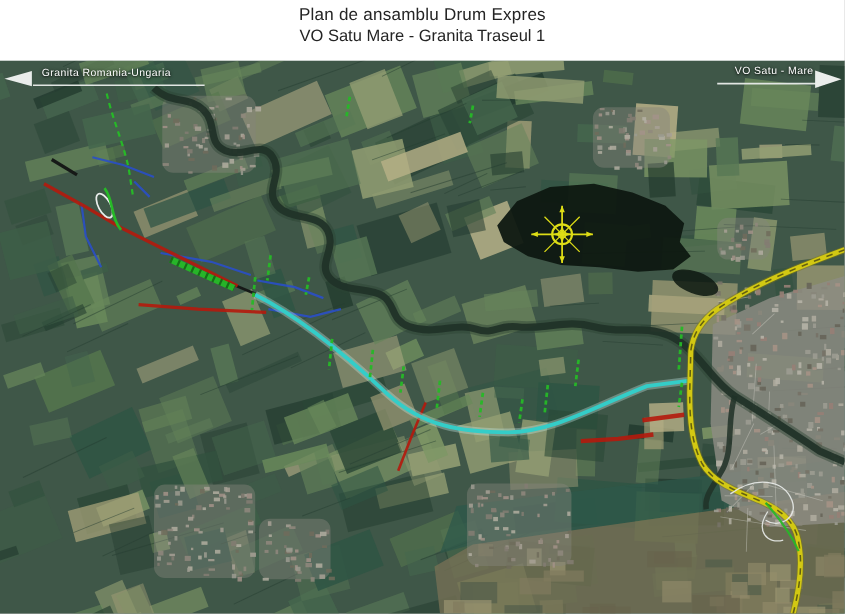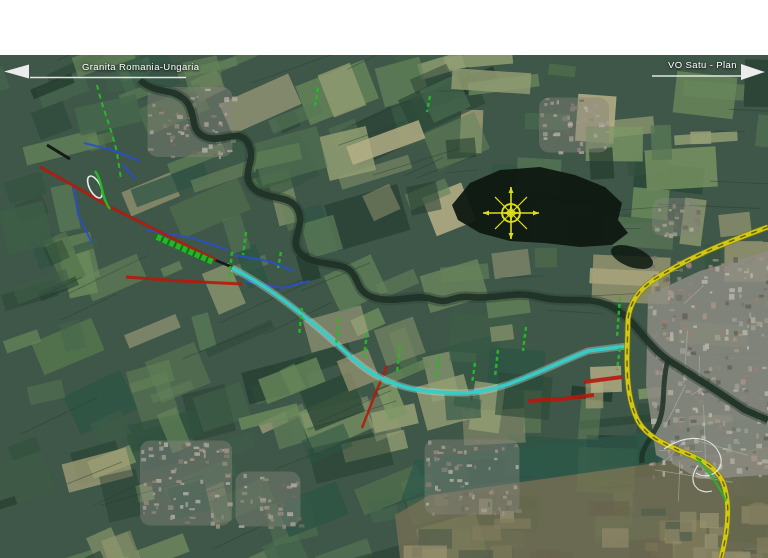--- a/index.html
+++ b/index.html
@@ -7,29 +7,31 @@
         font-family:"Liberation Sans",sans-serif;}
   .header{position:absolute;top:0;left:0;width:768px;height:55px;background:#ffffff;
           text-align:center;z-index:5;}
   .t1{padding-top:5px;font-size:15.5px;color:#242424;letter-spacing:.2px;}
   .t2{font-size:15px;color:#242424;margin-top:1px;}
   .t3{font-size:10.5px;color:#2b2b2b;margin-top:2px;}
   .map{position:absolute;top:55px;left:0;width:768px;height:503px;background:#41584a;overflow:hidden;}
   .map svg{position:absolute;top:0;left:0;}
   .map-label{position:absolute;color:#fff;font-size:9.5px;letter-spacing:.4px;
              text-shadow:0 1px 2px rgba(0,0,0,.75), 0 0 3px rgba(0,0,0,.5);z-index:4;white-space:nowrap;}
-  #lbl-granita{left:38px;top:6px;margin-left:44px;}
+  #lbl-granita{left:38px;top:6px;}
   #lbl-vo{left:668px;top:4px;}
 </style>
 </head>
 <body>
 
 <div class="page">
 
   <div class="header">
+    <div class="t1">Plan de ansamblu Drum Expres</div>
+    <div class="t2">VO Satu Mare - Granita Traseul 1</div>
   </div>
 
   <div class="map">
     <svg id="map-svg" width="768" height="503" viewBox="0 0 768 503">
 
       <g id="g-fields">
           <rect x="0" y="0" width="768" height="503" fill="#41584a"></rect>
           <rect x="449.84607198175325" y="260.30570519636655" width="74.5561447416228" height="37.34605385239519" fill="#3f6049" opacity="0.66" transform="rotate(4.0 487.1 279.0)"></rect>
           <rect x="105.45872121744729" y="15.512076628167218" width="30.484180457184173" height="20.06927198733635" fill="#3f6049" opacity="0.74" transform="rotate(-12.0 120.7 25.5)"></rect>
           <rect x="273.5093919194813" y="123.29123503216135" width="22.692611697452428" height="45.777264433809215" fill="#9fa87a" opacity="0.63" transform="rotate(-14.1 284.9 146.2)"></rect>
@@ -1051,15 +1053,15 @@
           <polygon points="4,16.5 29,9.5 29,23.5" fill="#ffffff"></polygon>
           <line x1="30" y1="22.5" x2="186" y2="22.5" stroke-width="1.5" opacity="0.95" stroke="#ffffff"></line>
           <polygon points="765,17 741,9 741,25" fill="#ffffff"></polygon>
           <line x1="652" y1="21" x2="750" y2="21" stroke-width="1.5" opacity="0.95" stroke="#ffffff"></line>
         </g>
       </g>
     <rect x="0" y="0" width="768" height="503" fill="#33513f" opacity="0.1"></rect>
       </svg>
 
     <div class="map-label" id="lbl-granita">Granita Romania-Ungaria</div>
-    <div class="map-label" id="lbl-vo">VO Satu - Plan</div>
+    <div class="map-label" id="lbl-vo">VO Satu - Mare</div>
   </div>
 </div>
 
 </body></html>

